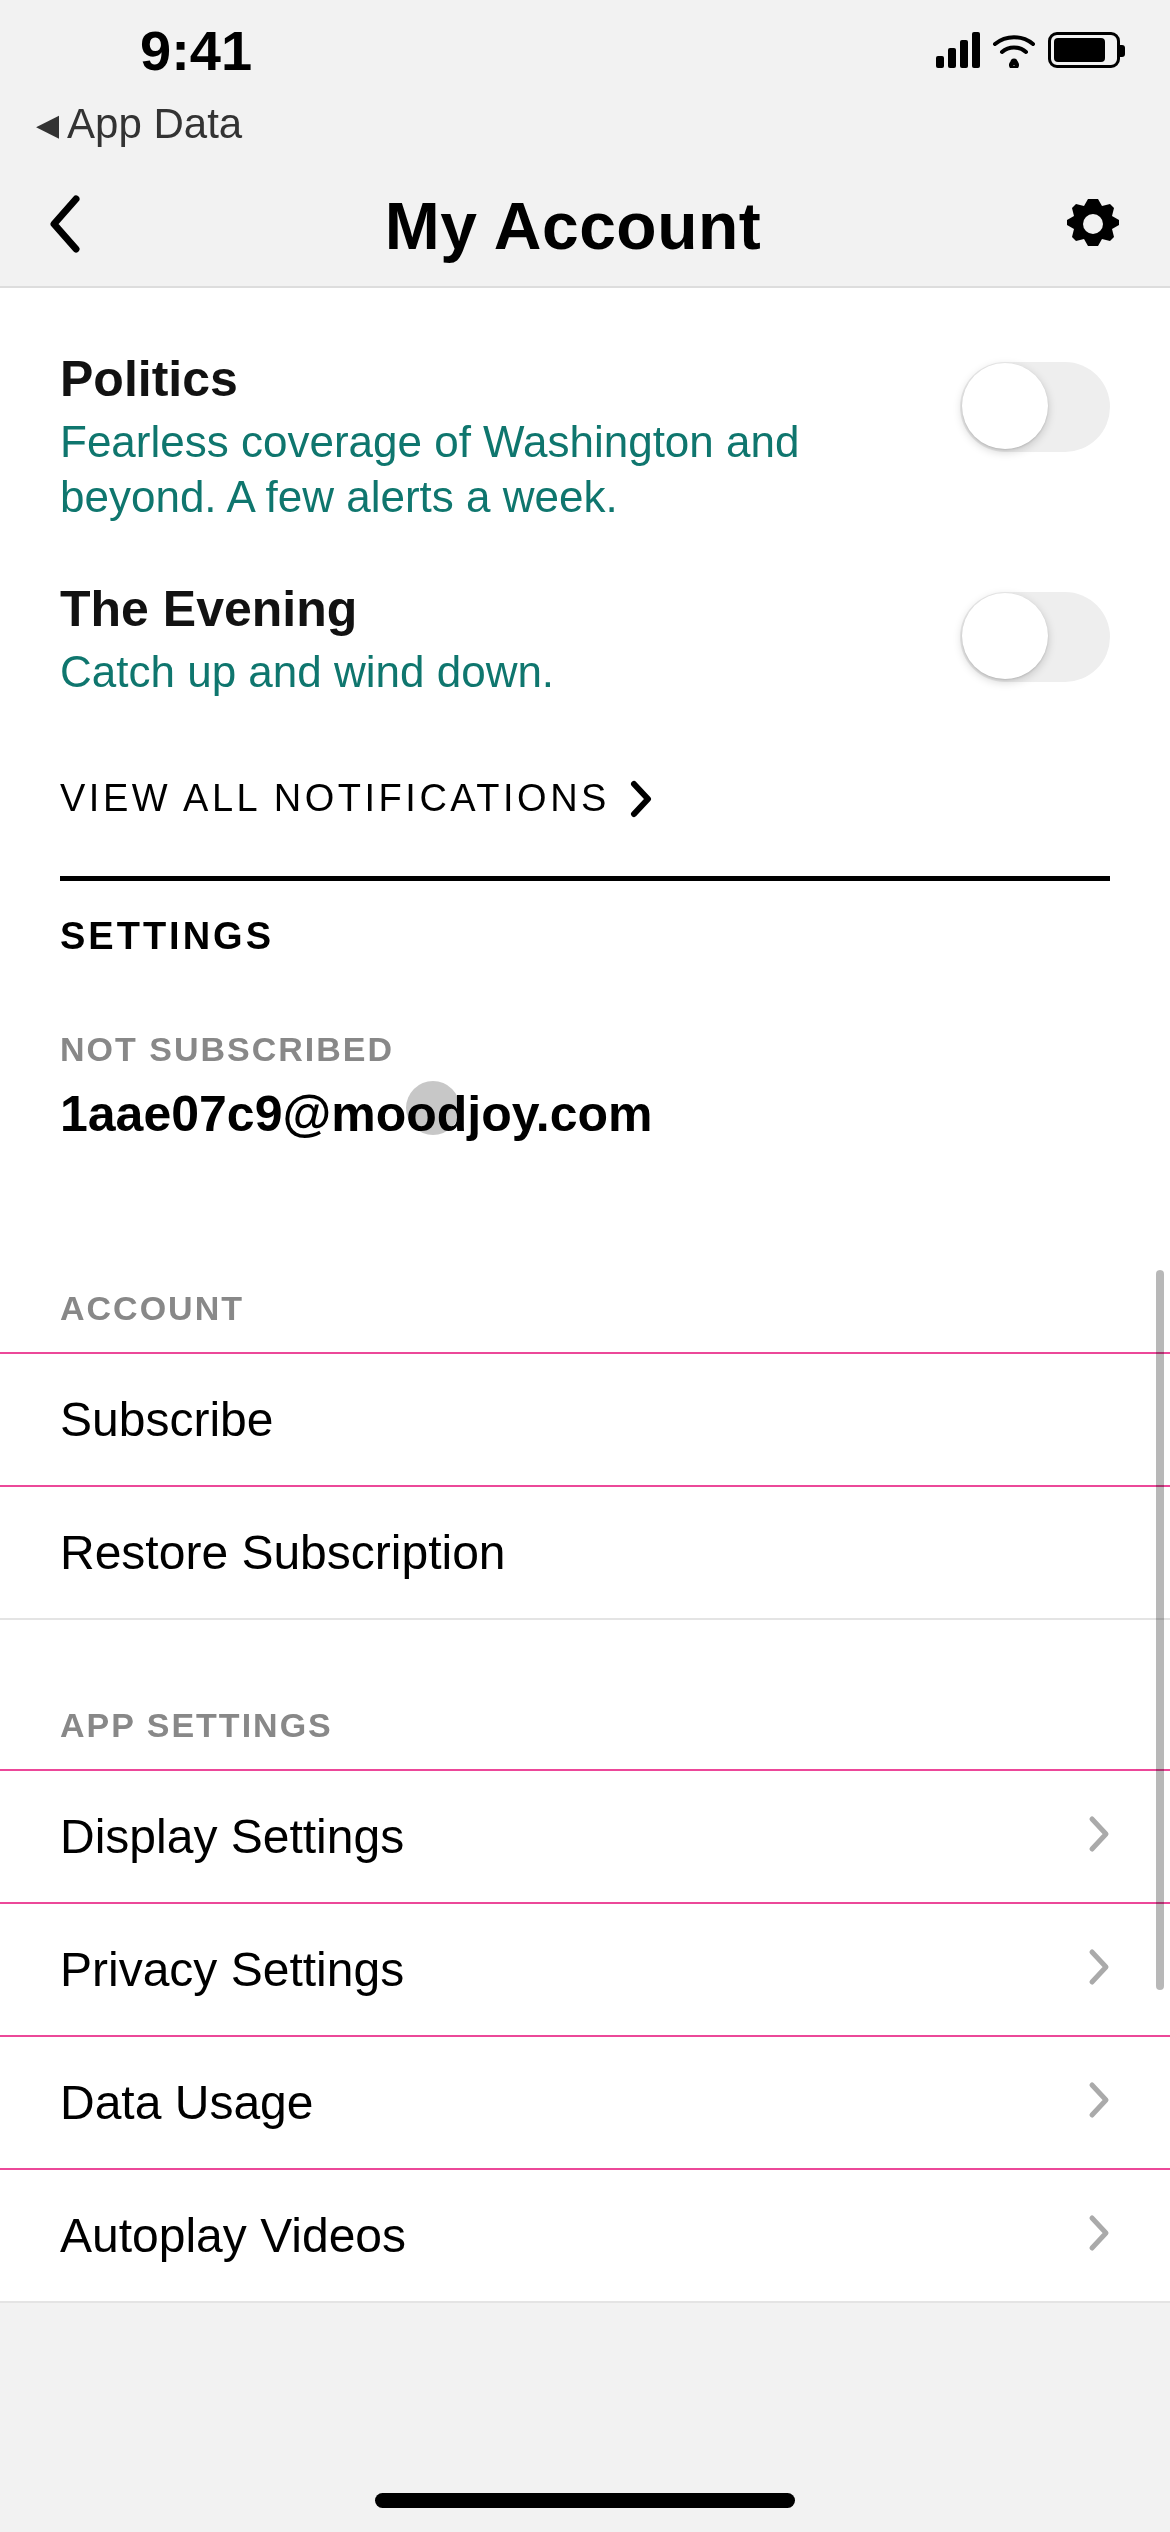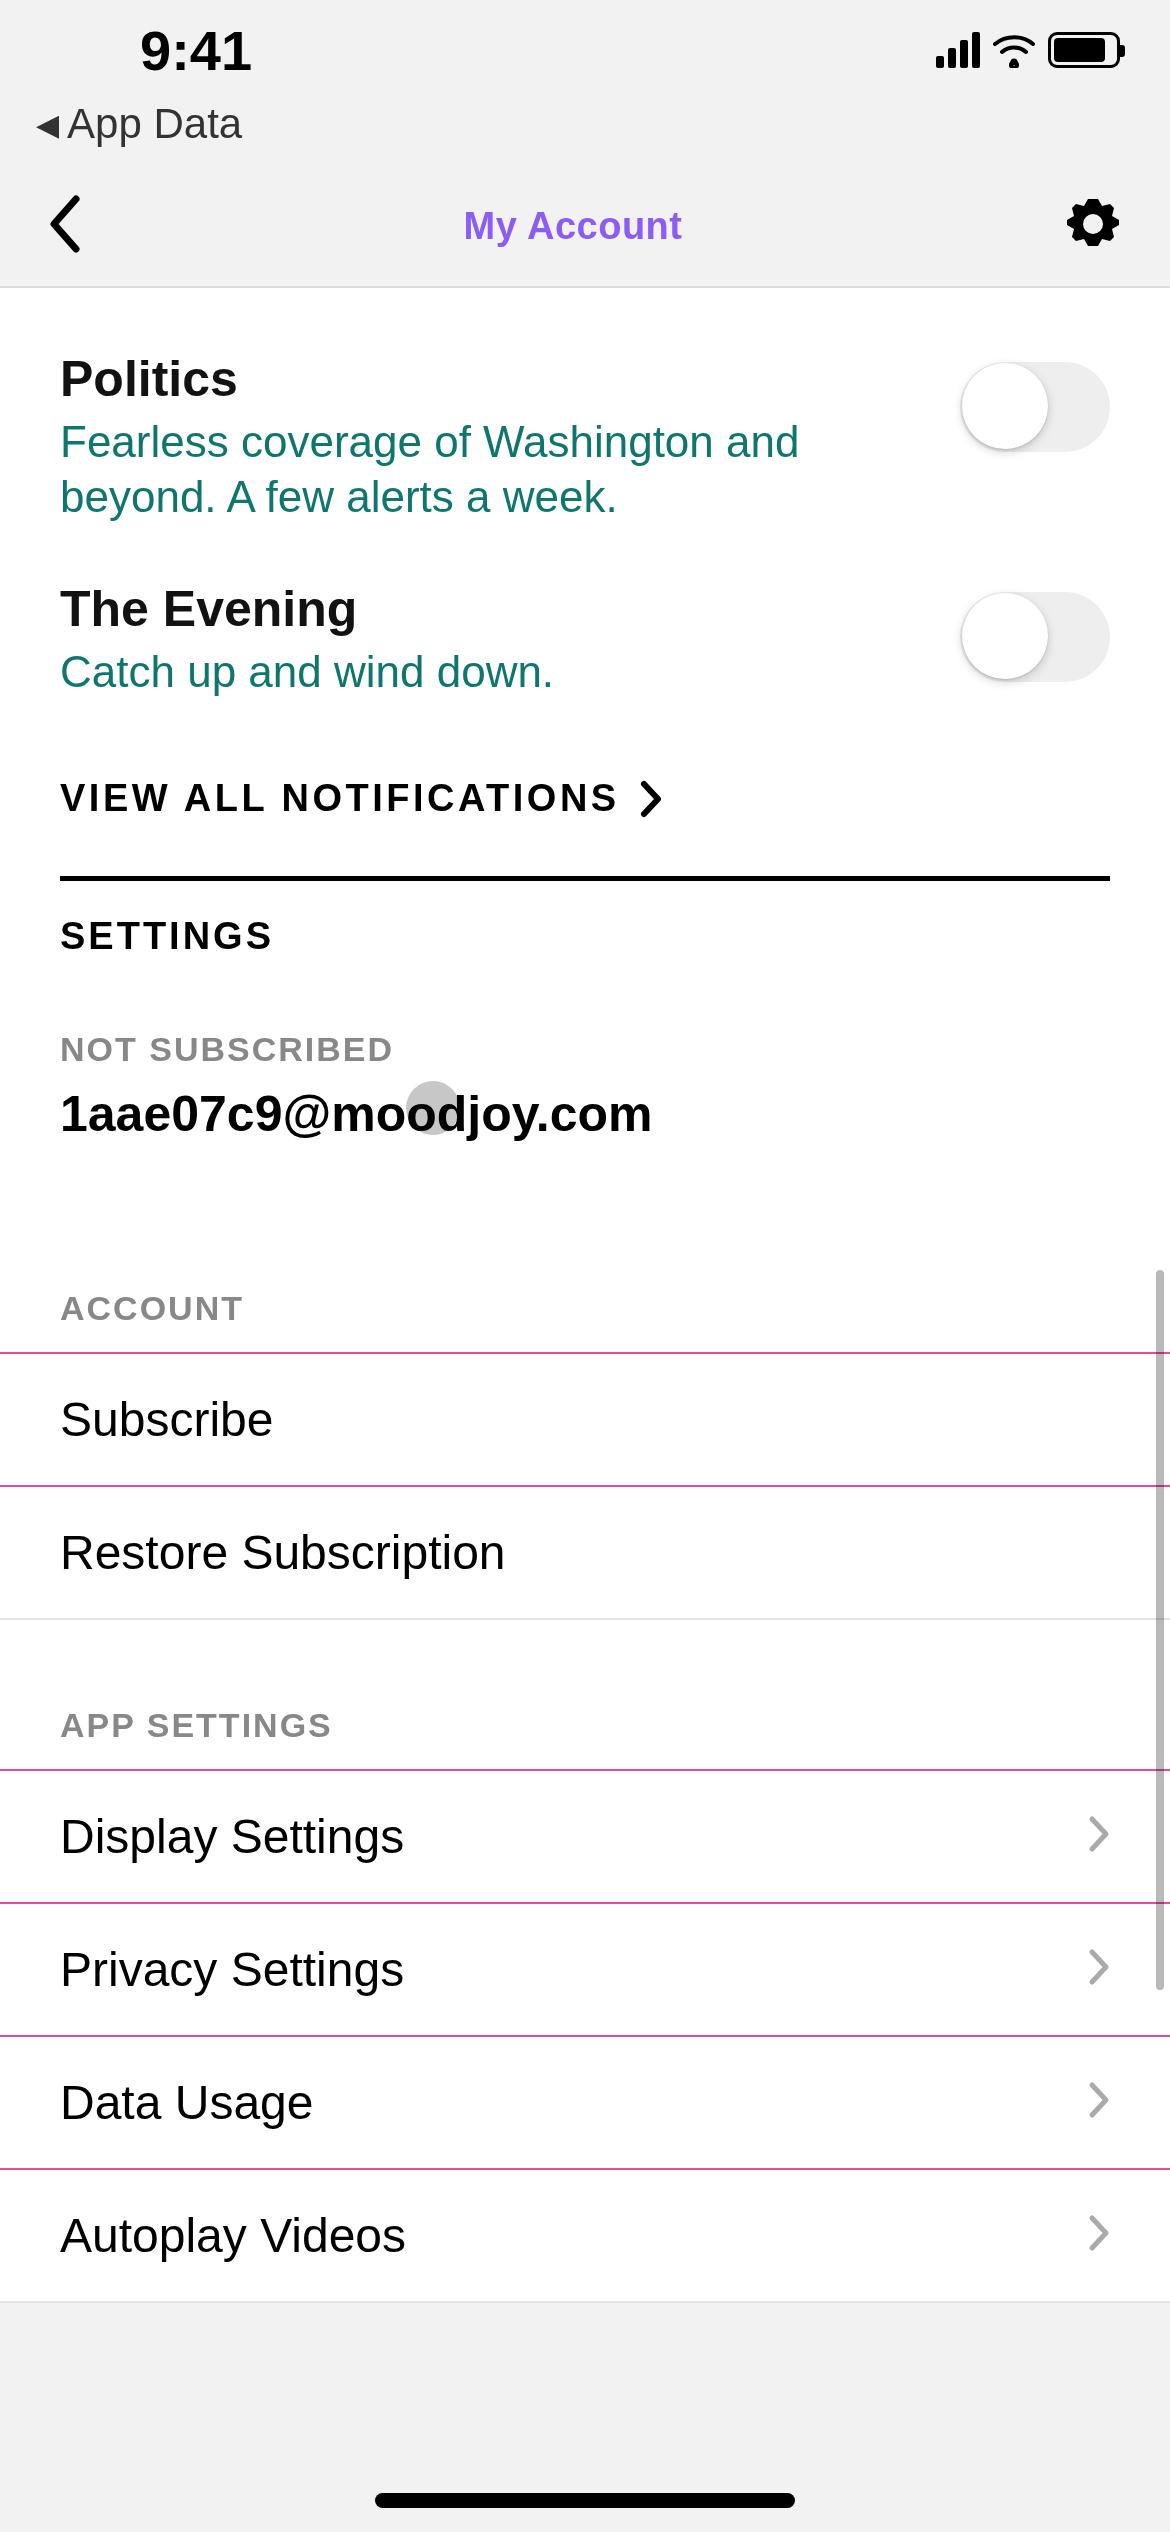--- a/index.html
+++ b/index.html
@@ -92,23 +92,23 @@
     height: 122px;
     display: flex;
     align-items: center;
     justify-content: space-between;
     padding: 0 46px 0 46px;
     border-bottom: 2px solid #ddd;
     background: #f2f2f2;
   }
   .nav-back svg { width: 38px; height: 58px; }
   .nav-title {
-    font-size: 38px;
+    font-size: 66px;
     font-weight: 700;
-    color: #8b5cf6;
+    color: #000000;
     letter-spacing: 0.5px;
   }
   .nav-settings svg { width: 62px; height: 62px; }
 
   
   .content {
     background: #fff;
     padding-top: 36px;
   }
 
@@ -149,21 +149,21 @@
     border-radius: 50%;
     box-shadow: 0 3px 10px rgba(0,0,0,0.18), 0 1px 2px rgba(0,0,0,0.12);
   }
 
   .view-all {
     display: flex;
     align-items: center;
     gap: 18px;
     padding: 48px 60px 56px 60px;
     font-size: 38px;
-    font-weight: 700;
+    font-weight: 400;
     letter-spacing: 3.5px;
     color: #000;
   }
   .view-all svg { width: 26px; height: 38px; }
 
   .thick-divider {
     margin: 0 60px;
     border-top: 5px solid #000;
   }
 

